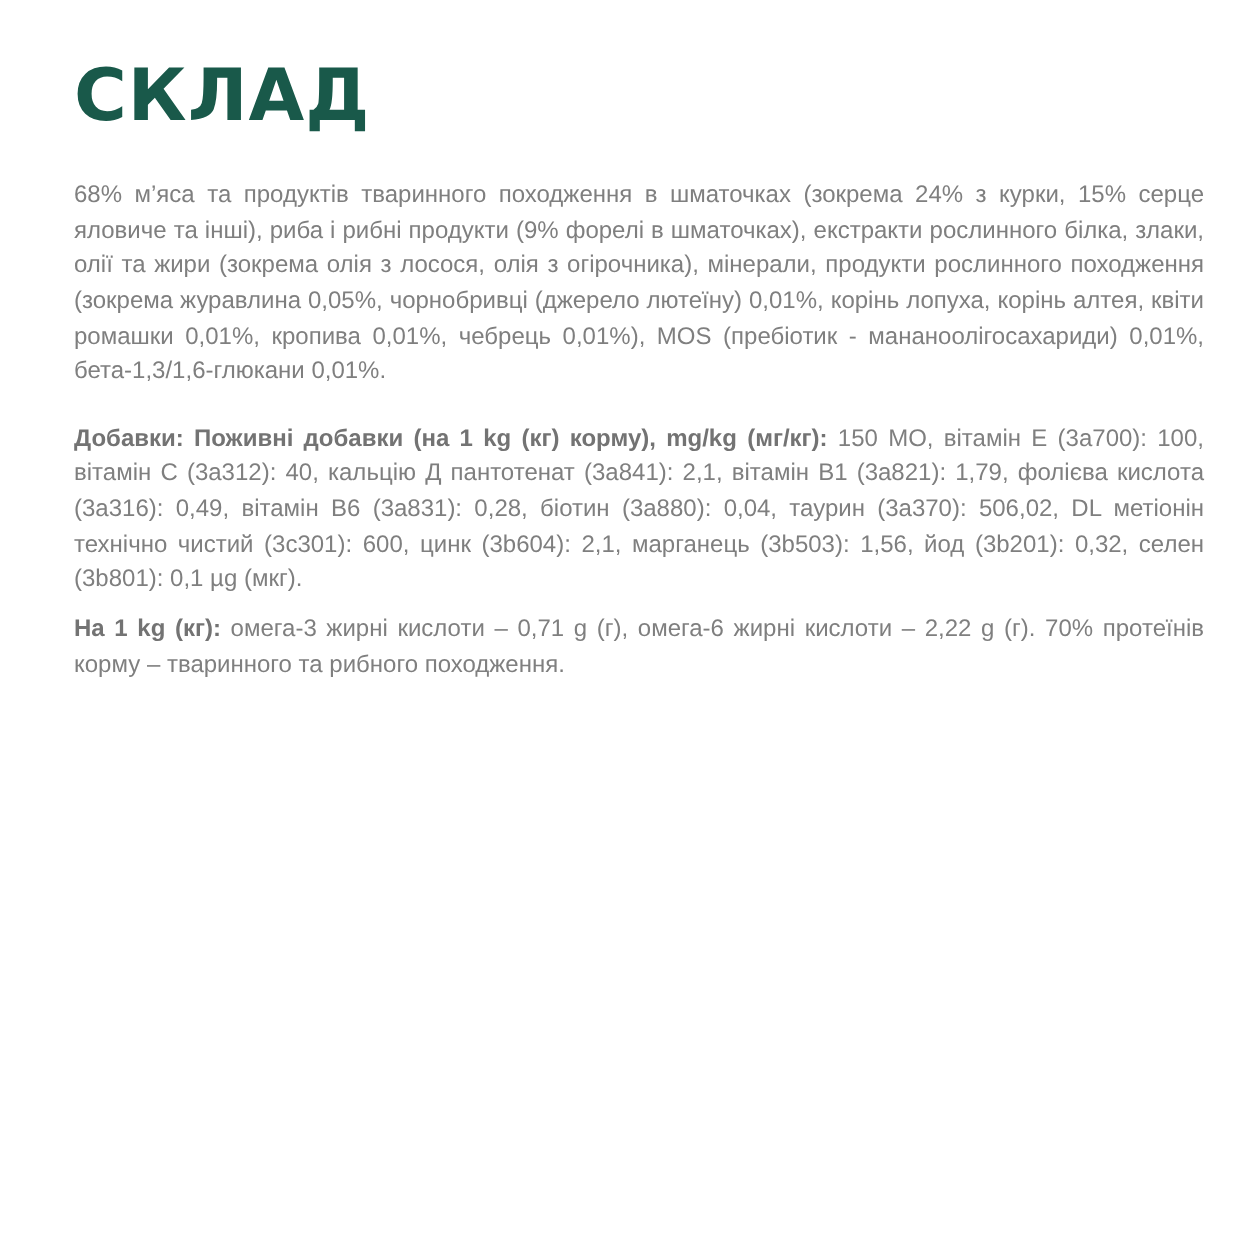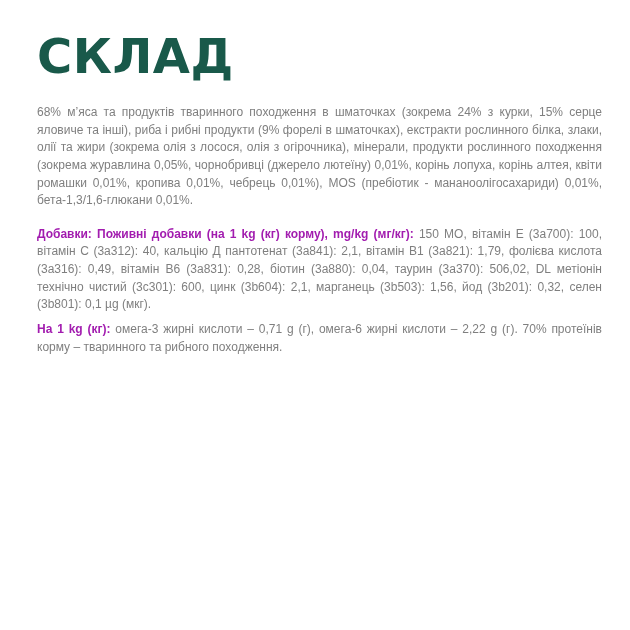--- a/index.html
+++ b/index.html
@@ -10,36 +10,36 @@
     font-family: "Liberation Sans", sans-serif;
     overflow: hidden;
   }
   .label {
     width: 630px;
     height: 630px;
     padding: 28px 28px 0 37px;
   }
   .title {
     font-family: "DejaVu Sans", "Liberation Sans", sans-serif;
-    font-size: 48px;
+    font-size: 36px;
     font-weight: 700;
     letter-spacing: 0.5px;
     color: #19594a;
     margin-bottom: 20px;
   }
   .para {
     font-size: 12px;
     line-height: 1.47;
     color: #7f7f7f;
     text-align: justify;
     margin-bottom: 7px;
   }
   .para strong {
     font-weight: 700;
-    color: #a21caf;
+    color: #737373;
   }
   .para.big-gap { margin-bottom: 16px; }
 </style>
 </head>
 <body>
 
 <div class="label">
 
   <h1 class="title">СКЛАД</h1>
 

